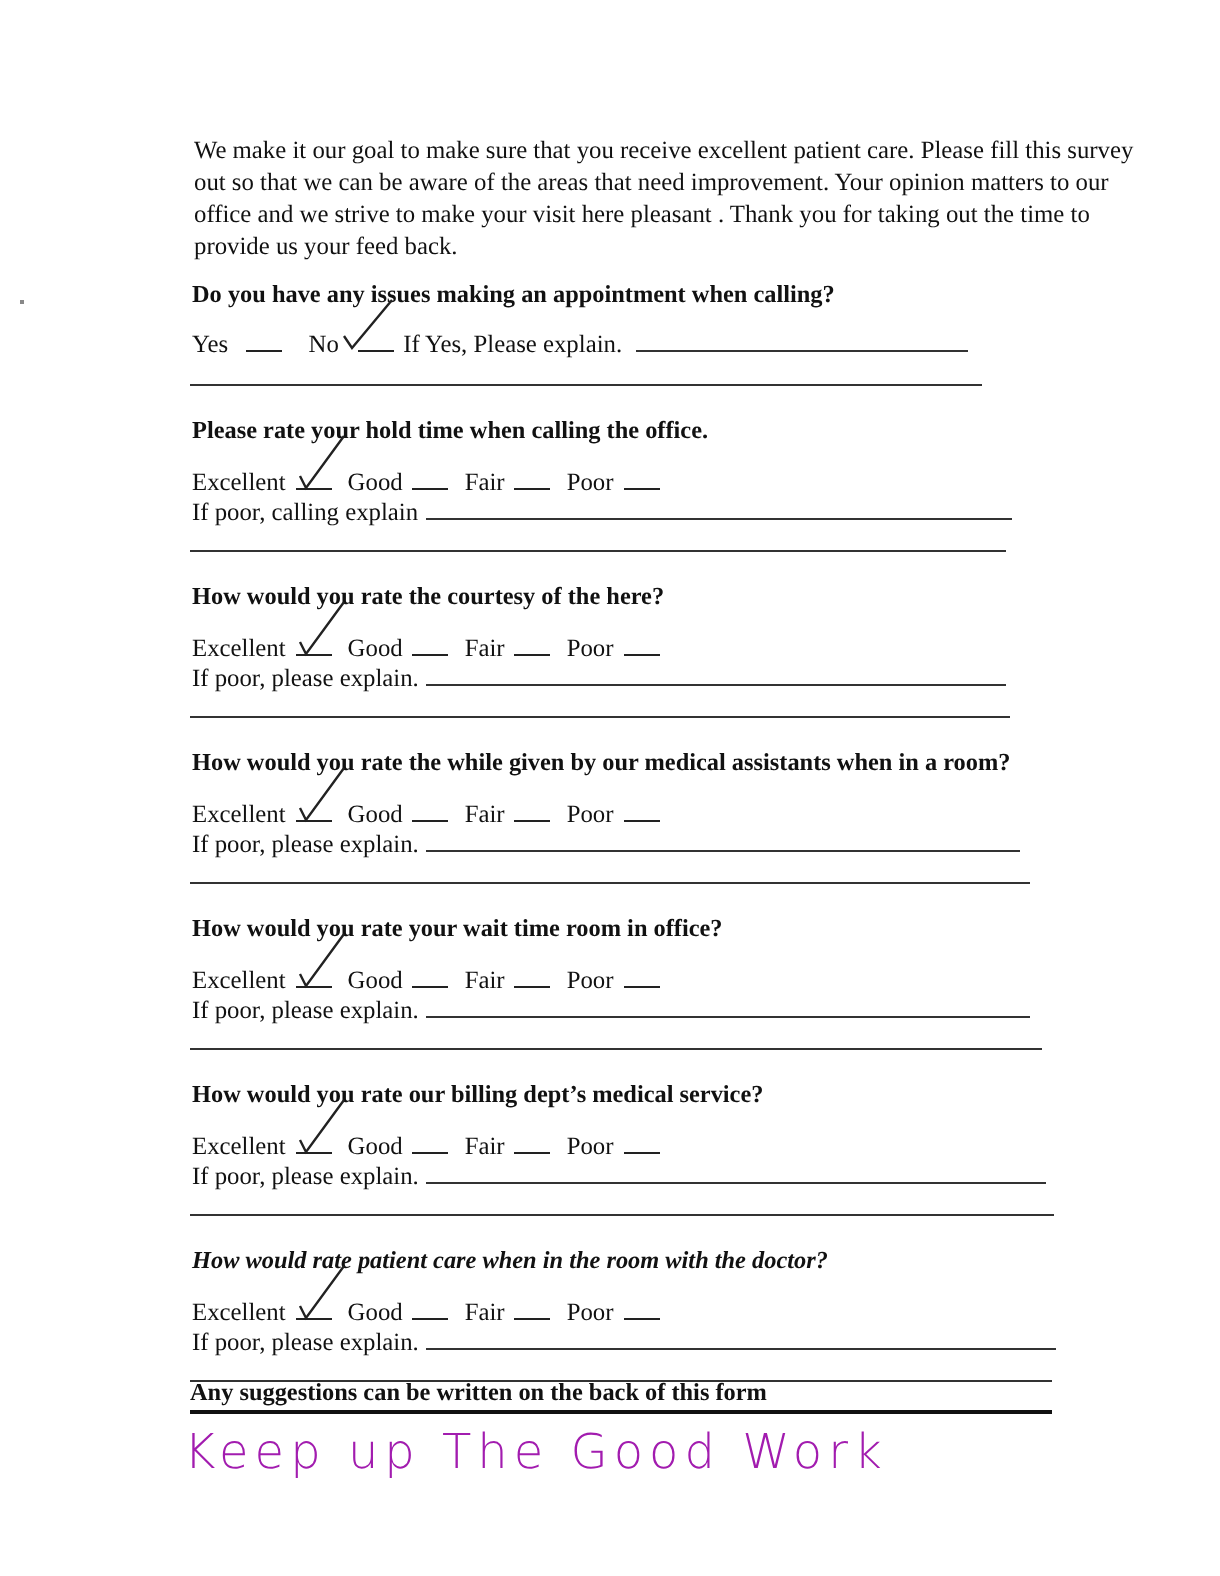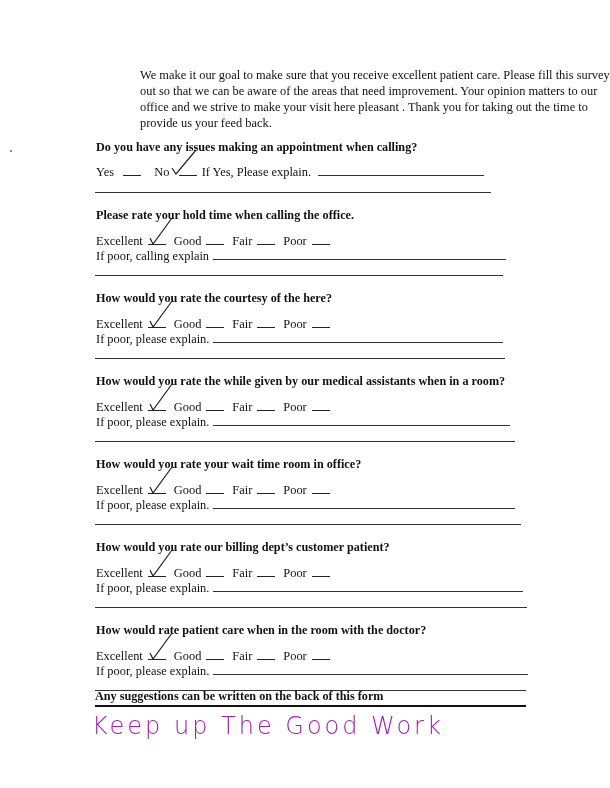--- a/index.html
+++ b/index.html
@@ -1,19 +1,19 @@
 <!DOCTYPE html>
 <html><head>
 <meta charset="utf-8">
 <style>
   html, body { margin: 0; padding: 0; background: #ffffff; }
   body { width: 610px; height: 788px; position: relative; overflow: hidden;
          font-family: "Liberation Serif", serif; color: #111; }
   .intro { position: absolute; left: 97px; top: 67px; width: 470px;
-           font-size: 12.4px; line-height: 16px; margin-left: 43px; }
+           font-size: 12.4px; line-height: 16px; }
   .q-title { position: absolute; left: 96px; font-weight: bold; font-size: 12.2px; white-space: nowrap; }
   .row { position: absolute; left: 96px; font-size: 12.4px; white-space: nowrap; }
   .blank { display: inline-block; width: 18px; border-bottom: 1px solid #222; height: 10px; vertical-align: baseline; margin: 0 2px; position: relative; }
   .explain-line { display: inline-block; border-bottom: 1px solid #333; height: 10px; margin-left: 4px; }
   .full-line { position: absolute; left: 95px; height: 0; border-top: 1px solid #333; }
   .check { position: absolute; font-family: "DejaVu Sans", sans-serif; font-size: 13px; }
   .check svg { overflow: visible; }
   .footer-note { position: absolute; left: 95px; top: 689px; width: 430px; text-align: left;
                  font-weight: bold; font-size: 12.2px; }
   .footer-rule { position: absolute; left: 95px; top: 705px; width: 431px; border-top: 2px solid #111; }
@@ -66,28 +66,28 @@
     <div class="check" style="left: 148px; top: 382px;"><svg width="30" height="30">
         <path d="M2 22 L5 28 L24 2" fill="none" stroke="#222" stroke-width="1.2"></path>
       </svg></div>
     <div class="q-title" style="top: 457px;">How would you rate your wait time room in office?</div>
     <div class="row" style="top: 483px;"><span>Excellent</span><span class="blank" style="margin-left: 5px; margin-right: 8px;"></span><span>Good</span><span class="blank" style="margin-left: 5px; margin-right: 8px;"></span><span>Fair</span><span class="blank" style="margin-left: 5px; margin-right: 8px;"></span><span>Poor</span><span class="blank" style="margin-left: 5px; margin-right: 8px;"></span></div>
     <div class="row" style="top: 498px;"><span>If  poor, please explain.</span><span class="explain-line" style="width: 302px;"></span></div>
     <div class="full-line" style="top: 524px; width: 426px;"></div>
     <div class="check" style="left: 148px; top: 465px;"><svg width="30" height="30">
         <path d="M2 22 L5 28 L24 2" fill="none" stroke="#222" stroke-width="1.2"></path>
       </svg></div>
-    <div class="q-title" style="top: 540px;">How would you rate our billing  dept’s customer patient?</div>
+    <div class="q-title" style="top: 540px;">How would you rate our billing  dept’s medical service?</div>
     <div class="row" style="top: 566px;"><span>Excellent</span><span class="blank" style="margin-left: 5px; margin-right: 8px;"></span><span>Good</span><span class="blank" style="margin-left: 5px; margin-right: 8px;"></span><span>Fair</span><span class="blank" style="margin-left: 5px; margin-right: 8px;"></span><span>Poor</span><span class="blank" style="margin-left: 5px; margin-right: 8px;"></span></div>
     <div class="row" style="top: 581px;"><span>If  poor, please explain.</span><span class="explain-line" style="width: 310px;"></span></div>
     <div class="full-line" style="top: 607px; width: 432px;"></div>
     <div class="check" style="left: 148px; top: 548px;"><svg width="30" height="30">
         <path d="M2 22 L5 28 L24 2" fill="none" stroke="#222" stroke-width="1.2"></path>
       </svg></div>
-    <div class="q-title" style="top: 623px;">How would rate patient care when in the room with the doctor?</div>
+    <div class="q-title" style="top: 623px; font-style: italic;">How would rate patient care when in the room with the doctor?</div>
     <div class="row" style="top: 649px;"><span>Excellent</span><span class="blank" style="margin-left: 5px; margin-right: 8px;"></span><span>Good</span><span class="blank" style="margin-left: 5px; margin-right: 8px;"></span><span>Fair</span><span class="blank" style="margin-left: 5px; margin-right: 8px;"></span><span>Poor</span><span class="blank" style="margin-left: 5px; margin-right: 8px;"></span></div>
     <div class="row" style="top: 664px;"><span>If poor,  please explain.</span><span class="explain-line" style="width: 315px;"></span></div>
     <div class="full-line" style="top: 690px; width: 431px;"></div>
     <div class="check" style="left: 148px; top: 631px;"><svg width="30" height="30">
         <path d="M2 22 L5 28 L24 2" fill="none" stroke="#222" stroke-width="1.2"></path>
       </svg></div>
   </div>
 
 <div class="footer-note">Any suggestions can be written on the back of this form</div>
 <div class="footer-rule"></div>

